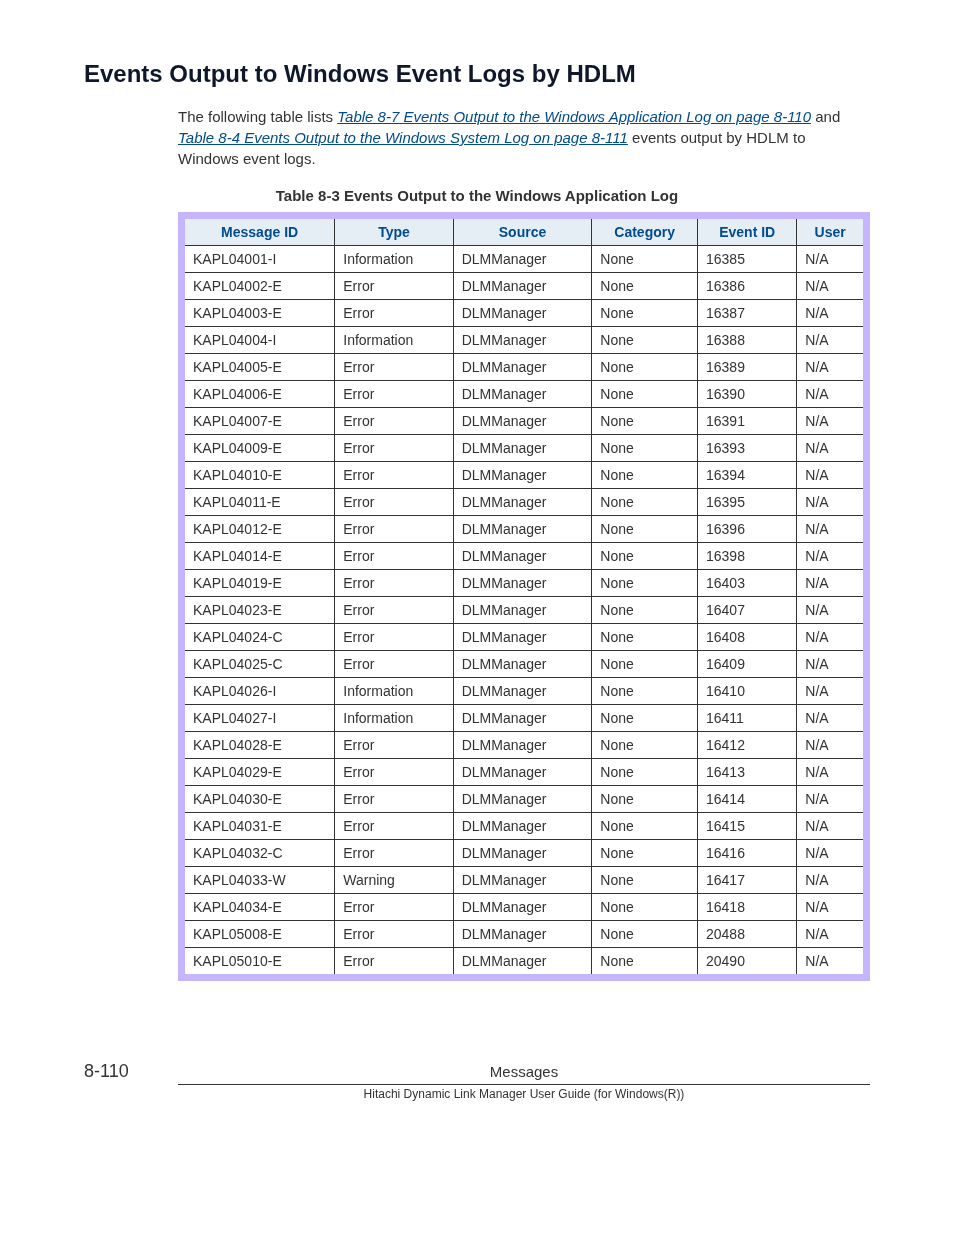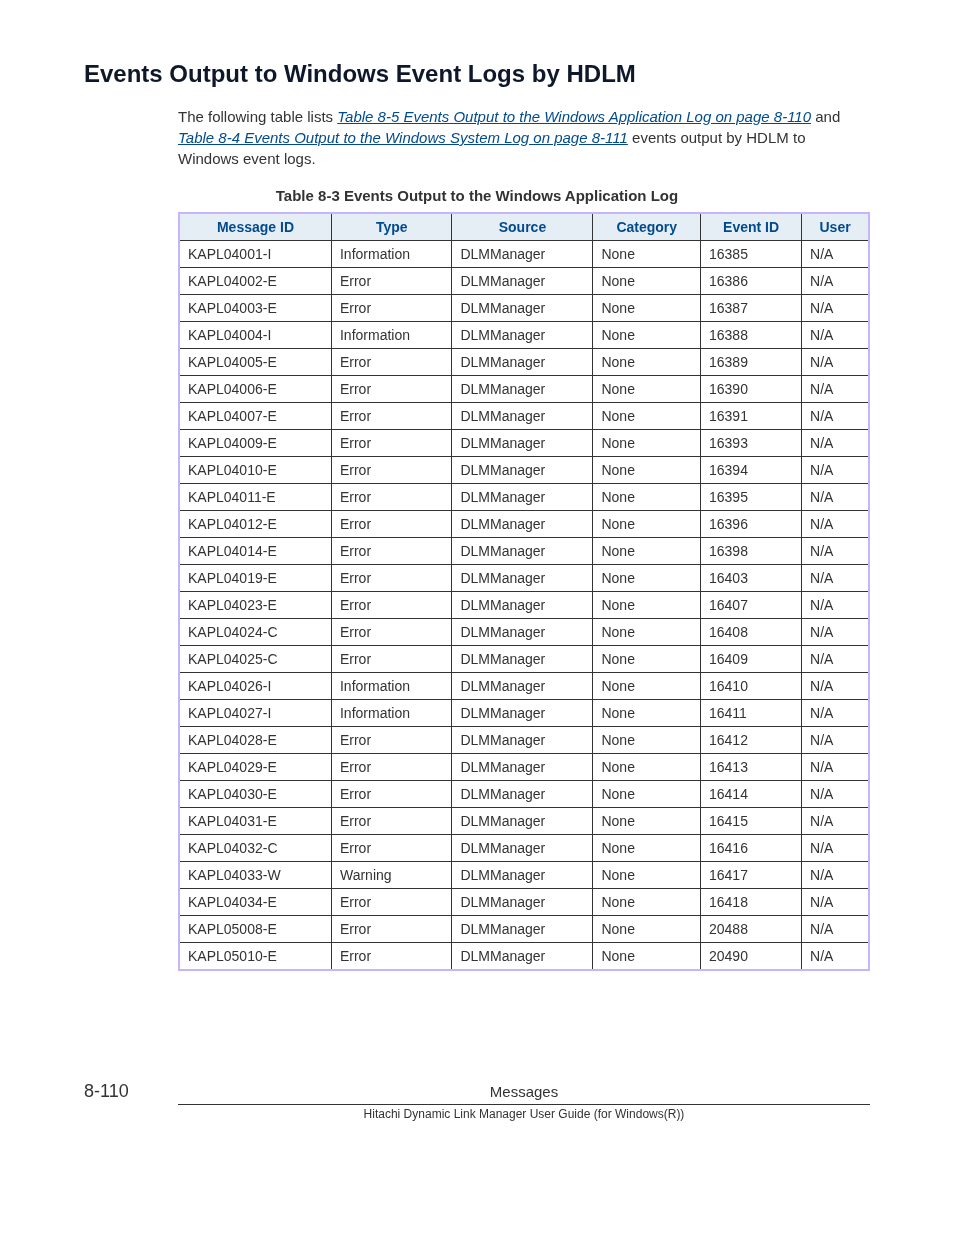--- a/index.html
+++ b/index.html
@@ -51,24 +51,24 @@
     text-align: left;
     vertical-align: top;
   }
   table.eventlog th {
     background: #e6eef5;
     color: #004b8d;
     font-weight: bold;
     text-align: center;
   }
   table.eventlog {
-    border: 2px solid #c4b5fd;
+    border: 7px solid #c4b5fd;
   }
   .footer {
-    margin-top: 110px;
+    margin-top: 80px;
     font-size: 14px;
     color: #333;
   }
   .footer-top {
     display: flex;
     align-items: baseline;
   }
   .page-num {
     font-size: 18px;
     width: 94px;
@@ -91,21 +91,21 @@
 </style>
 </head>
 <body>
 
 <div class="page">
 
   <h1 class="section-heading">Events Output to Windows Event Logs by HDLM</h1>
 
   <div class="intro">
     <span>The following table lists </span>
-    <a href="#">Table 8-5 Events Output to the Windows Application Log on page 8-110</a>
+    <a href="#">Table 8-7 Events Output to the Windows Application Log on page 8-110</a>
     <span> and </span>
     <a href="#">Table 8-4 Events Output to the Windows System Log on page 8-111</a>
     <span> events output by HDLM to Windows event logs.</span>
   </div>
 
   <div class="table-caption">Table 8-3 Events Output to the Windows Application Log</div>
 
   <table class="eventlog">
     <thead>
       <tr>

